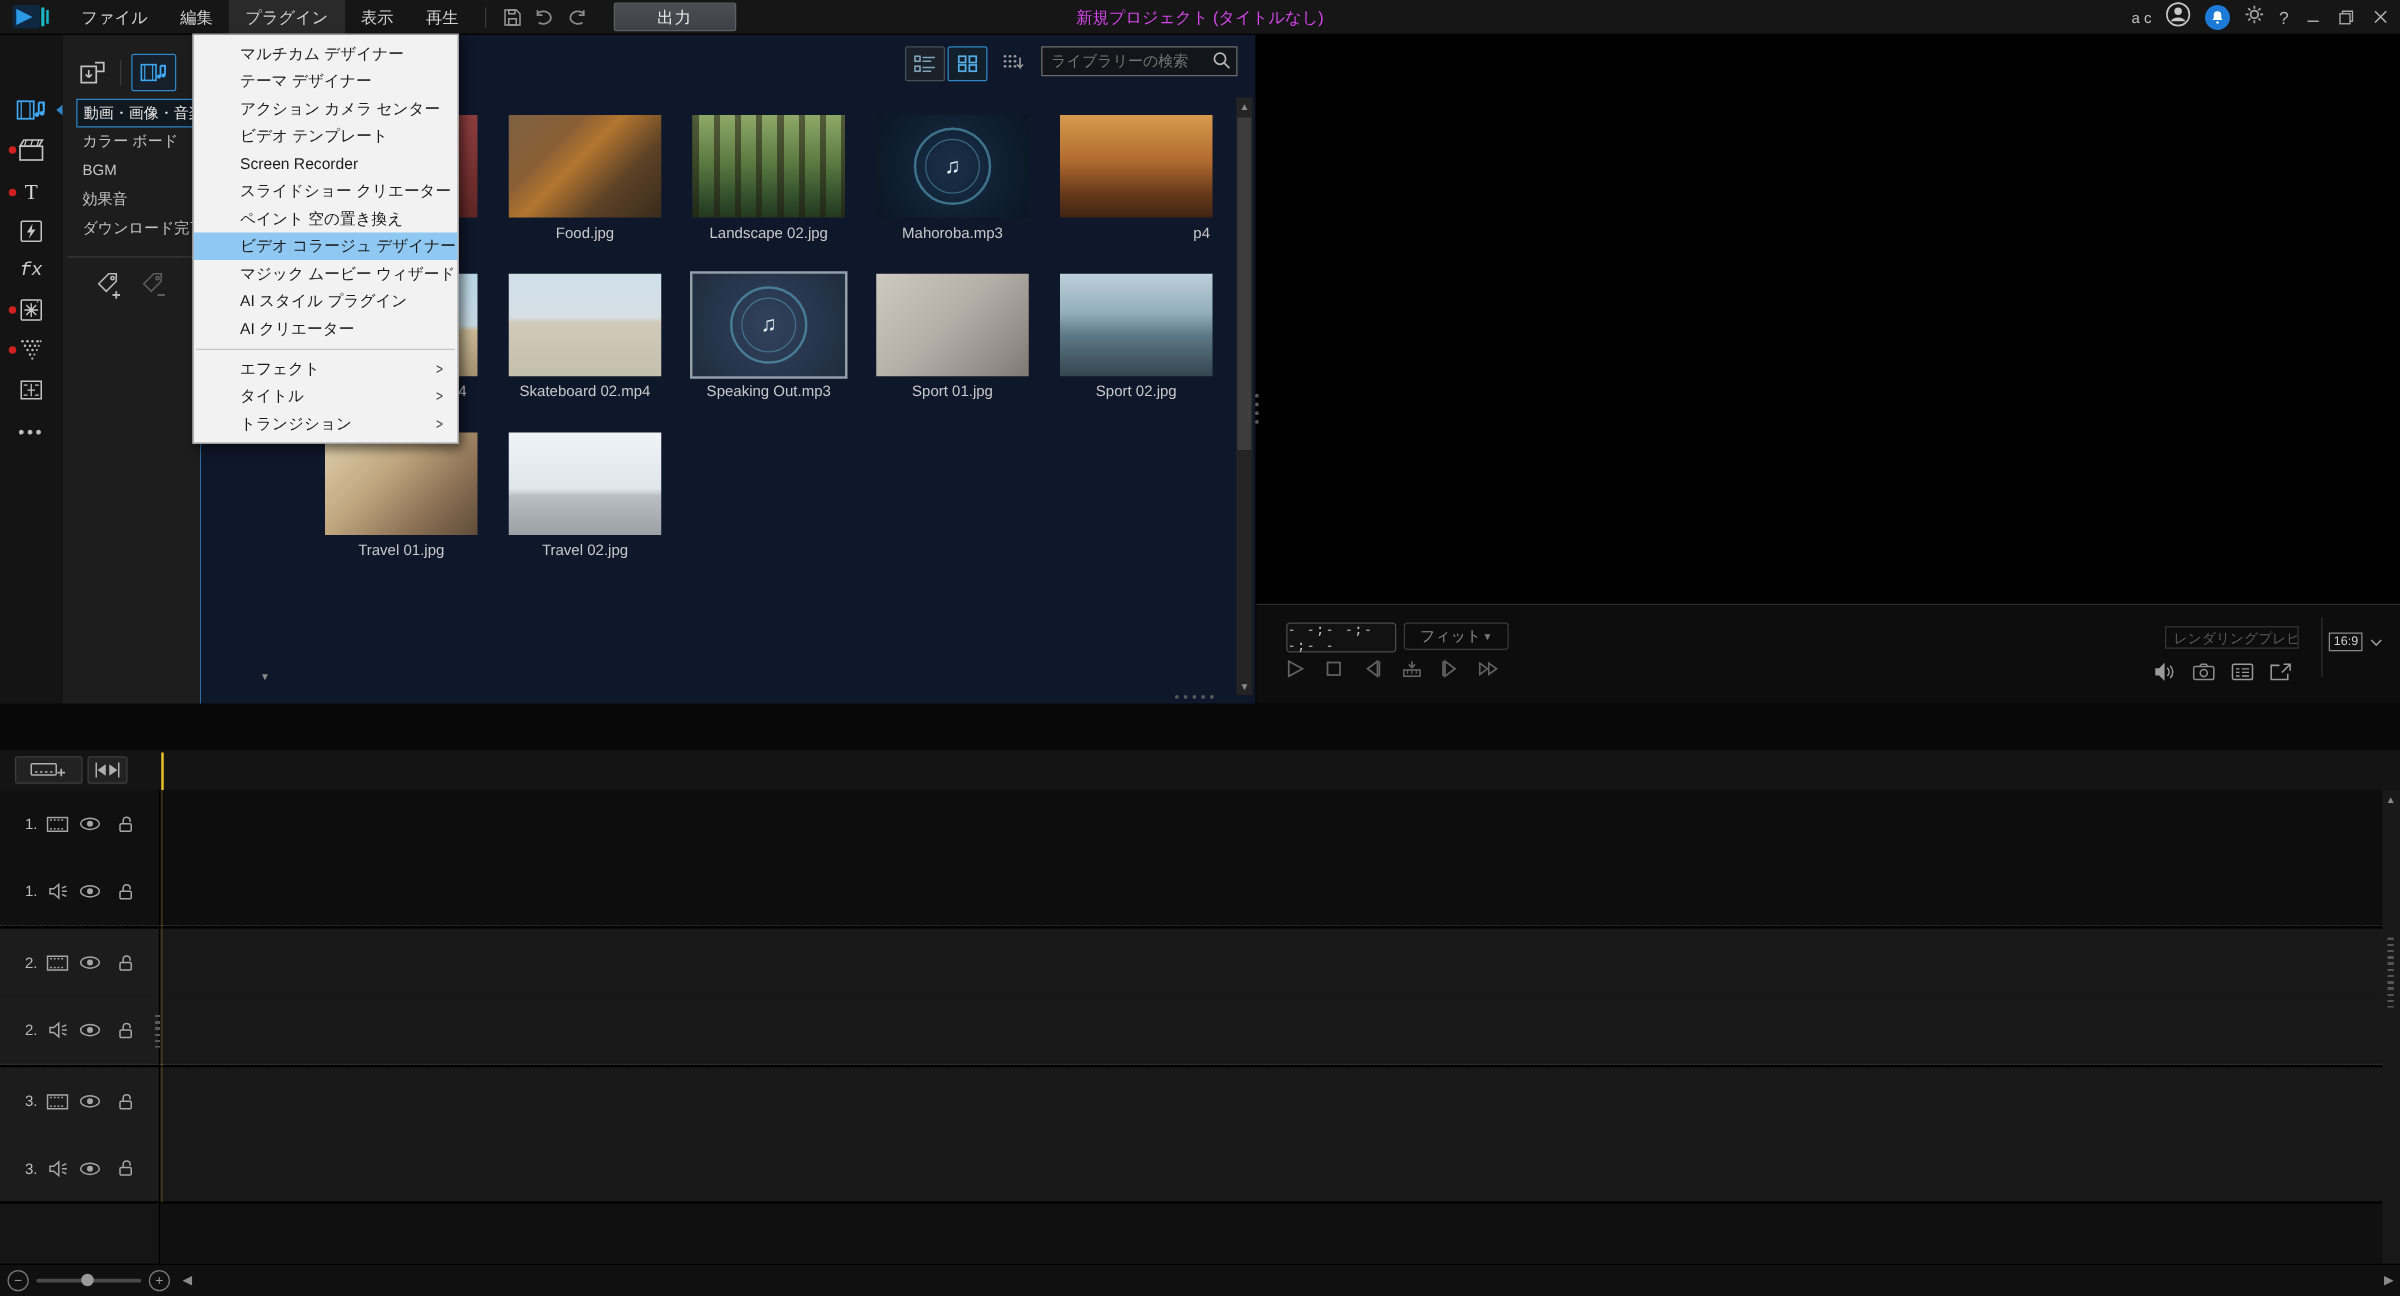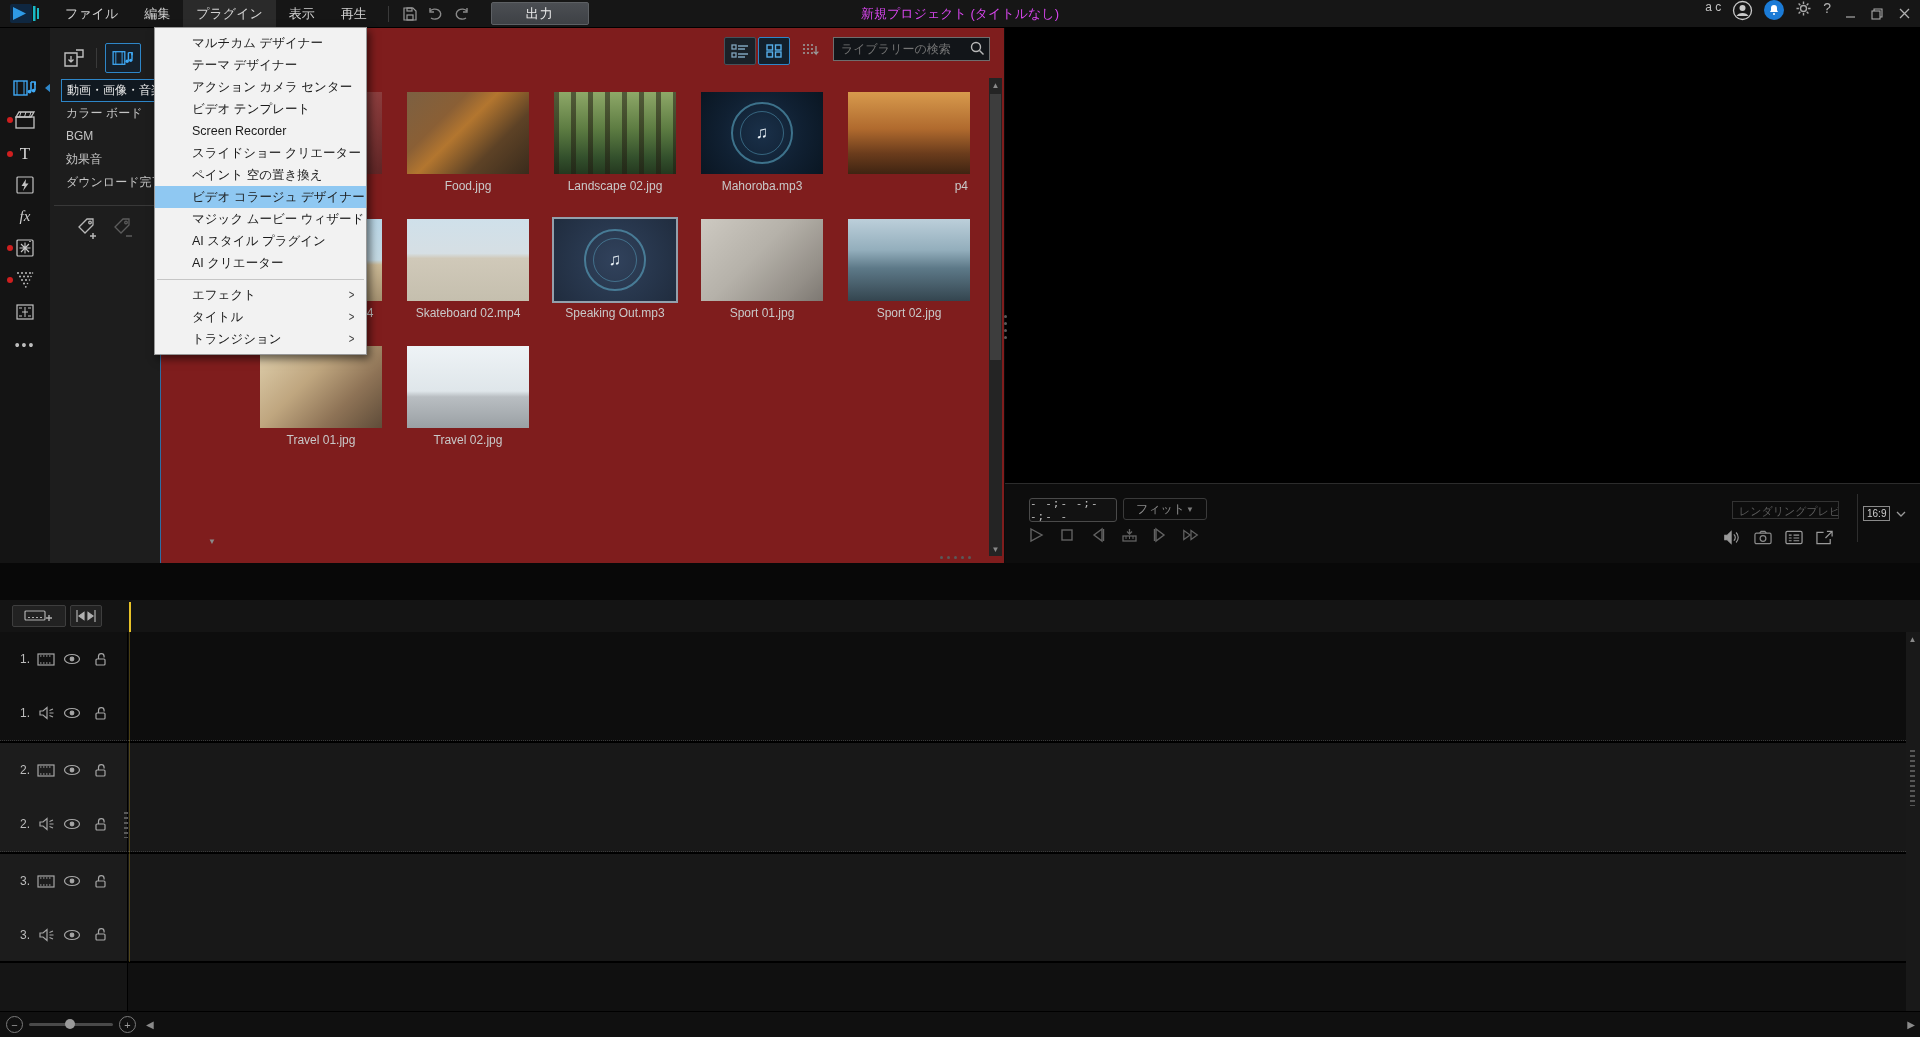--- a/index.html
+++ b/index.html
@@ -12,21 +12,21 @@
   .logo{width:30px;height:19px;margin:0 12px 0 10px;position:relative;}
   .menu-item{font-size:13px;color:#d2d2d2;padding:0 13px;height:27px;line-height:27px;cursor:default;}
   .menu-item.open{background:#2a2a2a;}
   .mb-vsep{width:1px;height:16px;background:#3a3a3a;margin:0 8px;}
   .mb-ico{width:26px;height:27px;display:flex;align-items:center;justify-content:center;color:#9a9a9a;}
   .output-btn{margin-left:16px;width:96px;height:21px;background:linear-gradient(#4b4e53,#3e4145);
               border:1px solid #5d6064;border-radius:2px;color:#ececec;font-size:13px;
               display:flex;align-items:center;justify-content:center;letter-spacing:1px;}
   .win-title{position:absolute;left:0;right:0;top:0;height:27px;line-height:27px;text-align:center;
              font-size:13px;color:#d946ef;pointer-events:none;}
-  .mb-right{position:absolute;right:8px;top:0;height:27px;display:flex;gap:11px;z-index:5;}
+  .mb-right{position:absolute;right:8px;top:0;height:27px;display:flex;align-items:center;gap:11px;z-index:5;}
   .acct{font-size:12px;color:#c2c2c2;}
   .bell{width:20px;height:20px;border-radius:50%;background:#1b7bd6;display:flex;align-items:center;justify-content:center;}
   .help{font-size:14px;color:#b0b0b0;}
   .winctl{color:#a8a8a8;font-size:13px;display:flex;align-items:center;justify-content:center;width:16px;height:27px;}
 
   
   .plugin-menu{position:absolute;left:154px;top:27px;width:211px;background:#f2f2f2;
                border:1px solid #979797;box-shadow:3px 4px 8px rgba(0,0,0,.55);z-index:70;
                padding:4px 0;font-size:12.5px;color:#1b1b1b;}
   .pm-item{height:22px;line-height:22px;padding-left:37px;position:relative;white-space:nowrap;}
@@ -34,39 +34,39 @@
   .pm-sep{height:1px;background:#c6c6c6;margin:5px 2px 4px 2px;}
   .pm-arrow{position:absolute;right:11px;top:0;color:#3c3c3c;font-size:12px;transform:scaleX(.8);}
 
   
   .sidebar{position:absolute;left:0;top:27px;width:50px;height:536px;background:#141414;}
   .sb-slot{position:absolute;left:0;width:50px;height:30px;display:flex;align-items:center;justify-content:center;}
   .sb-slot .reddot{position:absolute;left:7px;top:50%;margin-top:-3px;width:6px;height:6px;border-radius:50%;background:#cf1f1f;}
   .sb-sel-arrow{position:absolute;right:-1px;top:50%;margin-top:-5px;width:0;height:0;
                 border-top:5px solid transparent;border-bottom:5px solid transparent;border-right:6px solid #2e86c8;}
   .sb-t{font-family:"Liberation Serif",serif;font-size:17px;color:#d6d6d6;}
-  .sb-fx{font-family:Liberation Serif, serif;font-style:italic;font-size:15px;color:#cfcfcf;}
+  .sb-fx{font-family:Liberation Mono, monospace;font-style:italic;font-size:15px;color:#cfcfcf;}
   .sb-more{color:#bdbdbd;font-size:14px;letter-spacing:2px;}
 
   
   .mpanel{position:absolute;left:50px;top:27px;width:110px;height:536px;background:#1d1d1d;border-right:1px solid #2d6da3;}
   .mp-toolbar{position:absolute;left:0;top:14px;width:110px;height:34px;display:flex;align-items:center;}
   .mp-import{margin-left:10px;width:28px;height:26px;display:flex;align-items:center;justify-content:center;}
   .mp-tsep{width:1px;height:20px;background:#3a3a3a;margin:0 8px;}
   .mp-filter{width:34px;height:28px;border:1px solid #2e86c8;border-radius:2px;background:#15202b;
              display:flex;align-items:center;justify-content:center;}
   .mp-list{position:absolute;left:0;top:52px;width:110px;}
   .mp-item{height:23px;line-height:23px;font-size:12px;color:#c4c4c4;padding-left:16px;white-space:nowrap;}
   .mp-item.sel{margin:0 2px 0 11px;padding-left:5px;border:1px solid #2e86c8;background:#101820;color:#e8e8e8;
                height:21px;line-height:21px;overflow:hidden;}
   .mp-sep{position:absolute;left:4px;right:4px;top:178px;height:1px;background:#383838;}
   .mp-tags{position:absolute;left:0;top:190px;width:110px;display:flex;gap:10px;padding-left:26px;}
 
   
-  .library{position:absolute;left:161px;top:27px;width:843px;height:536px;background:#7f1d1d;}
+  .library{position:absolute;left:161px;top:27px;width:843px;height:536px;background:#0f172a;}
   .lib-header{position:absolute;left:0;top:0;width:843px;height:46px;}
   .vt-btn{position:absolute;top:10px;width:30px;height:26px;border:1px solid #44515a;border-radius:2px;
           display:flex;align-items:center;justify-content:center;background:#1a2128;}
   .vt-btn.sel{border-color:#2e86c8;background:#12202c;}
   .sort-btn{position:absolute;top:12px;display:flex;align-items:center;justify-content:center;width:24px;height:24px;}
   .search-wrap{position:absolute;left:672px;top:10px;width:157px;height:24px;}
   .search-wrap input{width:100%;height:100%;box-sizing:border-box;background:#121519;border:1px solid #6e6e6e;
                      color:#d8d8d8;font-size:12px;padding:0 26px 0 7px;outline:none;font-family:inherit;}
   .search-ico{position:absolute;right:5px;top:4px;}
   .grid{position:absolute;left:99px;top:65px;display:grid;grid-template-columns:repeat(5,122px);

